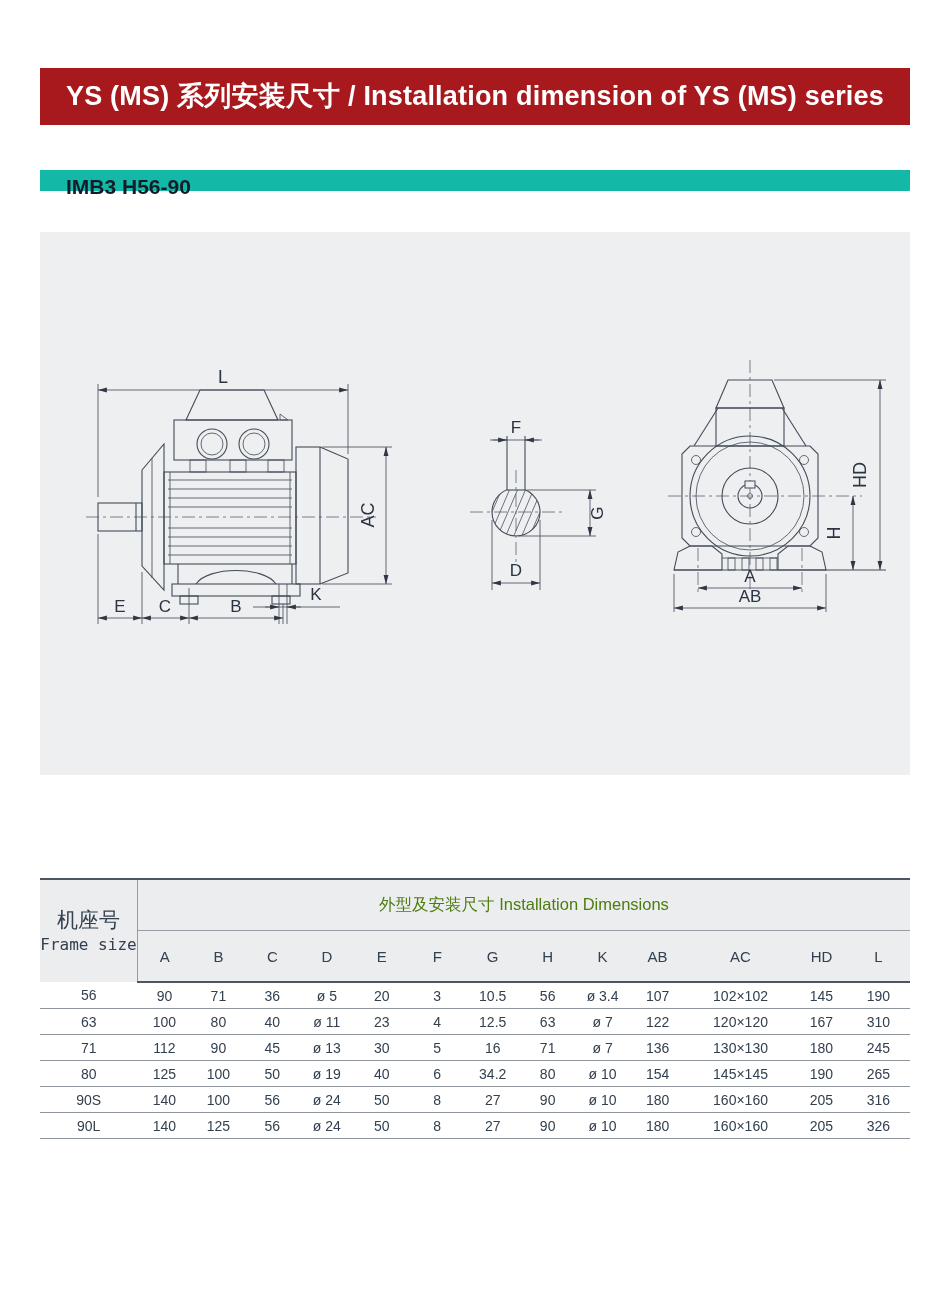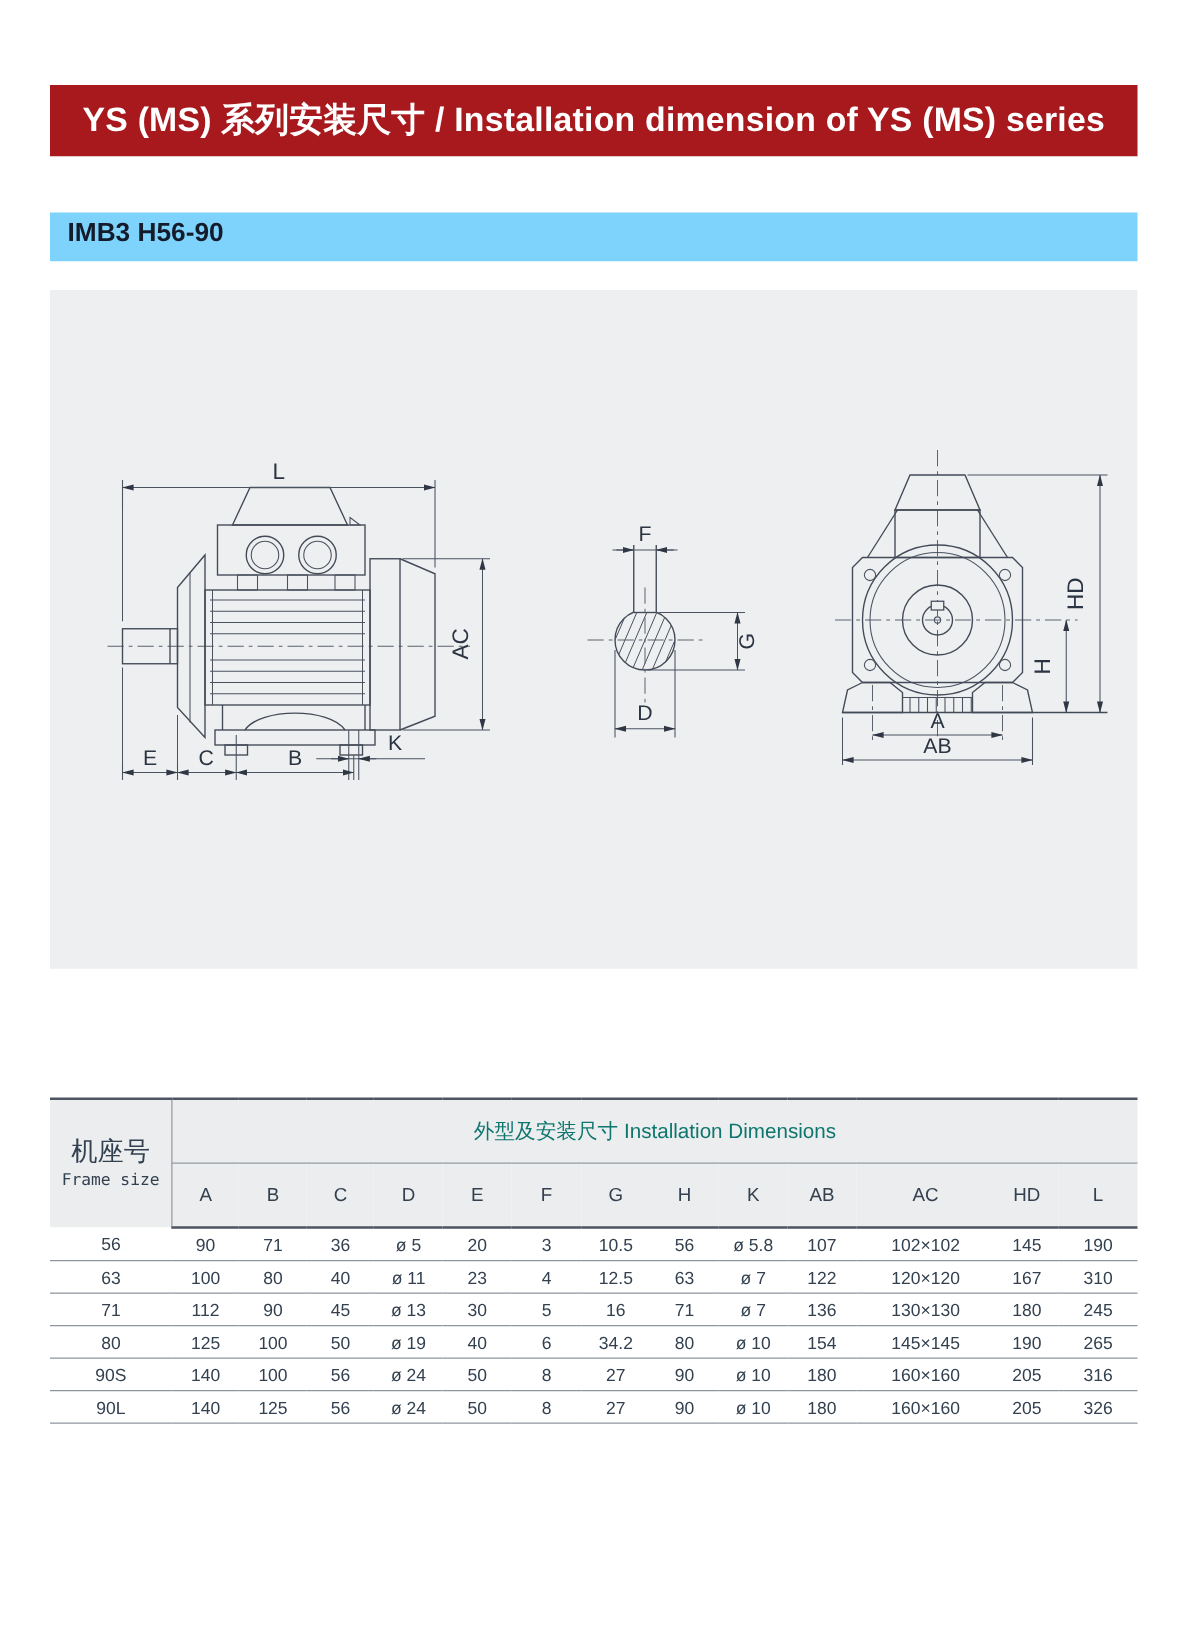--- a/index.html
+++ b/index.html
@@ -1,40 +1,40 @@
 <!DOCTYPE html>
 <html><head>
 <meta charset="utf-8">
 <style>
   html,body{margin:0;padding:0;background:#ffffff;}
   .page{position:relative;width:950px;height:1307px;background:#ffffff;overflow:hidden;
         font-family:"Liberation Sans",sans-serif;}
   .banner{position:absolute;left:40px;top:68px;width:870px;height:57px;background:#a8191e;
           color:#ffffff;font-weight:bold;font-size:27px;text-align:center;line-height:57px;
           letter-spacing:.2px;}
-  .subtitle{position:absolute;left:40px;top:170px;width:870px;height:39px;background:#7dd3fc;
-          color:#141b2b;font-weight:bold;font-size:21px;line-height:33px;padding-left:14px;
+  .subtitle{position:absolute;left:40px;top:170px;width:870px;height:21px;background:#14b8a6;
+          color:#141b2b;font-weight:bold;font-size:21px;line-height:33px;padding-left:26px;
           box-sizing:border-box;}
   .diagram{position:absolute;left:40px;top:232px;width:870px;height:543px;background:#eeeff0;}
   .diagram svg{display:block;}
   .dline{stroke:#434b58;stroke-width:1.1;fill:none;}
   .dthin{stroke:#4a5260;stroke-width:.85;fill:none;}
   .cline{stroke:#5a626e;stroke-width:.8;fill:none;stroke-dasharray:13 4 3 4;}
   .hatch{stroke:#4a5260;stroke-width:.8;}
   .dimtxt{fill:#2b3442;font-size:18px;font-family:"Liberation Sans",sans-serif;}
   .dimtxt2{fill:#2b3442;font-size:17px;font-family:"Liberation Sans",sans-serif;}
   .dims-table{position:absolute;left:40px;top:878px;width:870px;border-collapse:collapse;
           color:#33404f;font-size:14px;}
   .dims-table th,.dims-table td{padding:0;text-align:center;font-weight:normal;vertical-align:middle;}
   .dims-table thead th{background:#ebedee;}
   .dims-table thead tr:first-child th{border-top:2px solid #4d5562;}
   th.frame-hd{width:97px;border-right:1px solid #959ba3;line-height:1.35;}
   th.frame-hd .zh{font-size:21px;}
-  th.frame-hd .en{font-family:"DejaVu Sans Mono",monospace;font-size:13px;}
-  th.group-hd{height:50px;border-bottom:1px solid #959ba3;font-size:16.5px;color:#0f766e;}
+  th.frame-hd .en{font-family:"DejaVu Sans Mono",monospace;font-size:16px;}
+  th.group-hd{height:50px;border-bottom:1px solid #959ba3;font-size:16.5px;color:#4d7c0f;}
   .sub-hd th{height:50px;border-bottom:2px solid #4d5562;font-size:15px;}
   .dims-table tbody td{height:25px;border-bottom:1px solid #8f959d;background:#ffffff;}
 </style>
 </head>
 <body>
 
 <div class="page">
 
   <div class="banner">
     <span>YS (MS) 系列安装尺寸 / Installation dimension of YS (MS) series motor</span>
@@ -261,21 +261,21 @@
       <tr>
         <td>56</td>
         <td>90</td>
         <td>71</td>
         <td>36</td>
         <td>ø 5</td>
         <td>20</td>
         <td>3</td>
         <td>10.5</td>
         <td>56</td>
-        <td>ø 5.8</td>
+        <td>ø 3.4</td>
         <td>107</td>
         <td>102×102</td>
         <td>145</td>
         <td>190</td>
       </tr>
       <tr>
         <td>63</td>
         <td>100</td>
         <td>80</td>
         <td>40</td>

